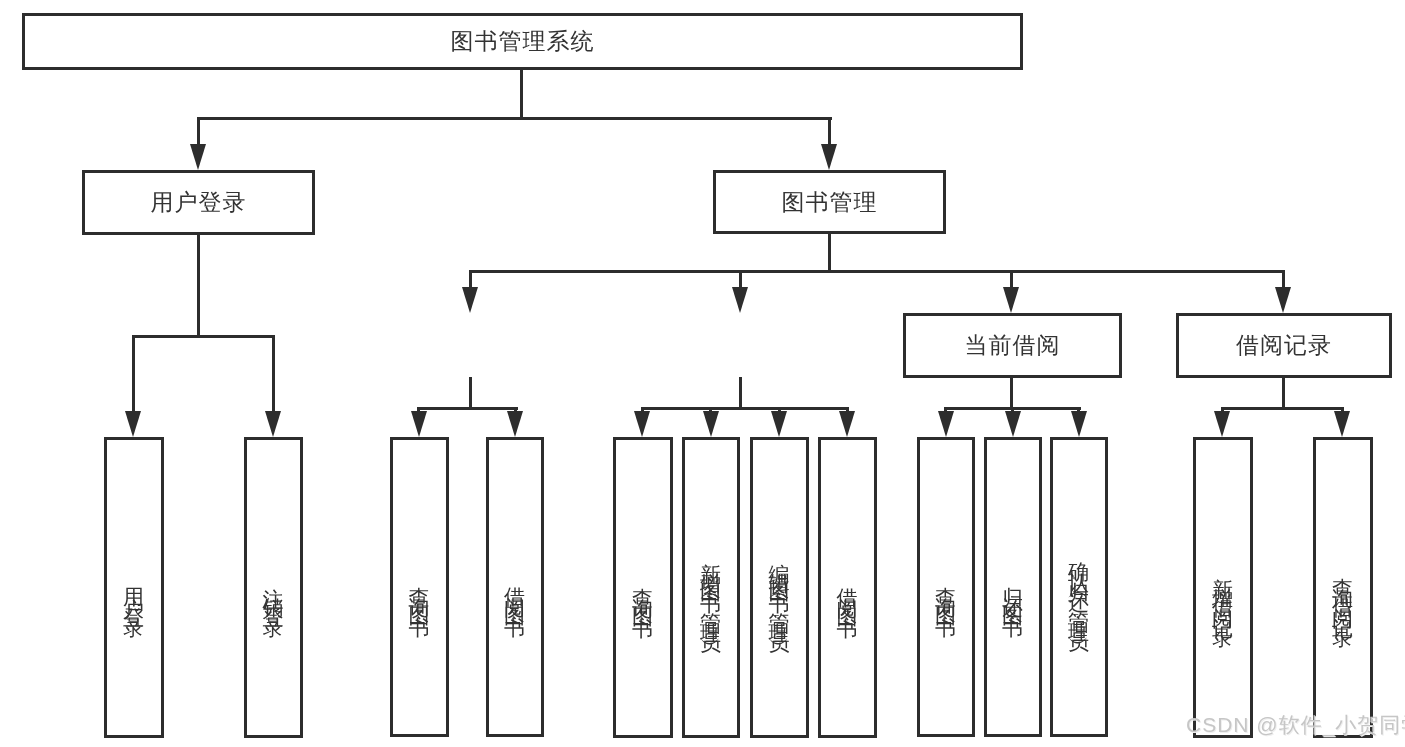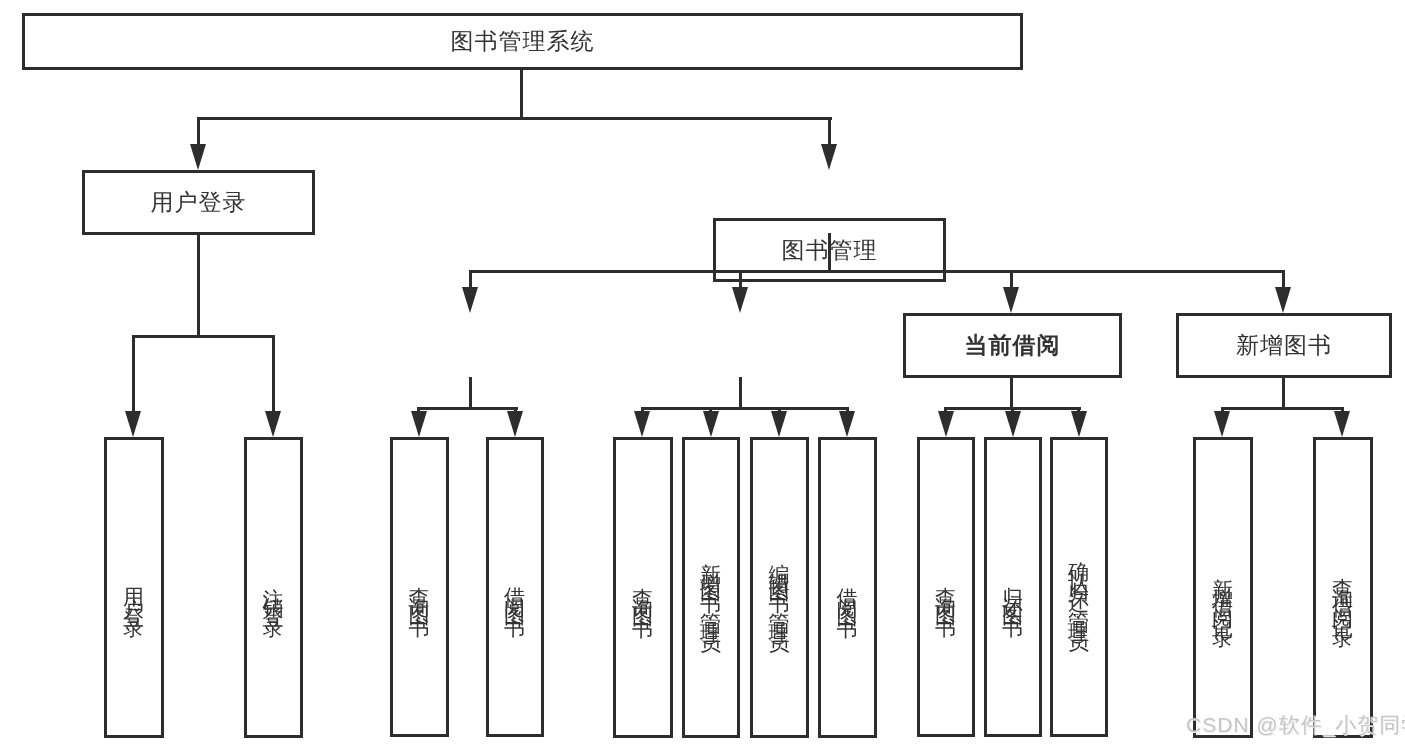--- a/index.html
+++ b/index.html
@@ -31,24 +31,24 @@
   }
 </style>
 </head>
 <body>
 
 <div class="canvas">
 
   <div class="node" style="left:22px;top:13px;width:1001px;height:57px;">图书管理系统</div>
 
   <div class="node" style="left:82px;top:170px;width:233px;height:65px;">用户登录</div>
-  <div class="node" style="left:713px;top:170px;width:233px;height:64px;margin-top:48px;">图书管理</div>
+  <div class="node" style="left:713px;top:170px;width:233px;height:64px;">图书管理</div>
 
-  <div class="node" style="left:903px;top:313px;width:219px;height:65px;font-weight:bold;">当前借阅</div>
-  <div class="node" style="left:1176px;top:313px;width:216px;height:65px;">新增图书</div>
+  <div class="node" style="left:903px;top:313px;width:219px;height:65px;">当前借阅</div>
+  <div class="node" style="left:1176px;top:313px;width:216px;height:65px;">借阅记录</div>
 
   <div class="node leaf" style="left:104px;top:437px;width:60px;height:301px;">用户登录</div>
   <div class="node leaf" style="left:244px;top:437px;width:59px;height:301px;">注销登录</div>
 
   <div class="node leaf" style="left:390px;top:437px;width:59px;height:300px;">查询图书</div>
   <div class="node leaf" style="left:486px;top:437px;width:58px;height:300px;">借阅图书</div>
 
   <div class="node leaf" style="left:613px;top:437px;width:60px;height:301px;">查询图书</div>
   <div class="node leaf" style="left:682px;top:437px;width:58px;height:301px;">新增图书（管理员）</div>
   <div class="node leaf" style="left:750px;top:437px;width:59px;height:301px;">编辑图书（管理员）</div>

